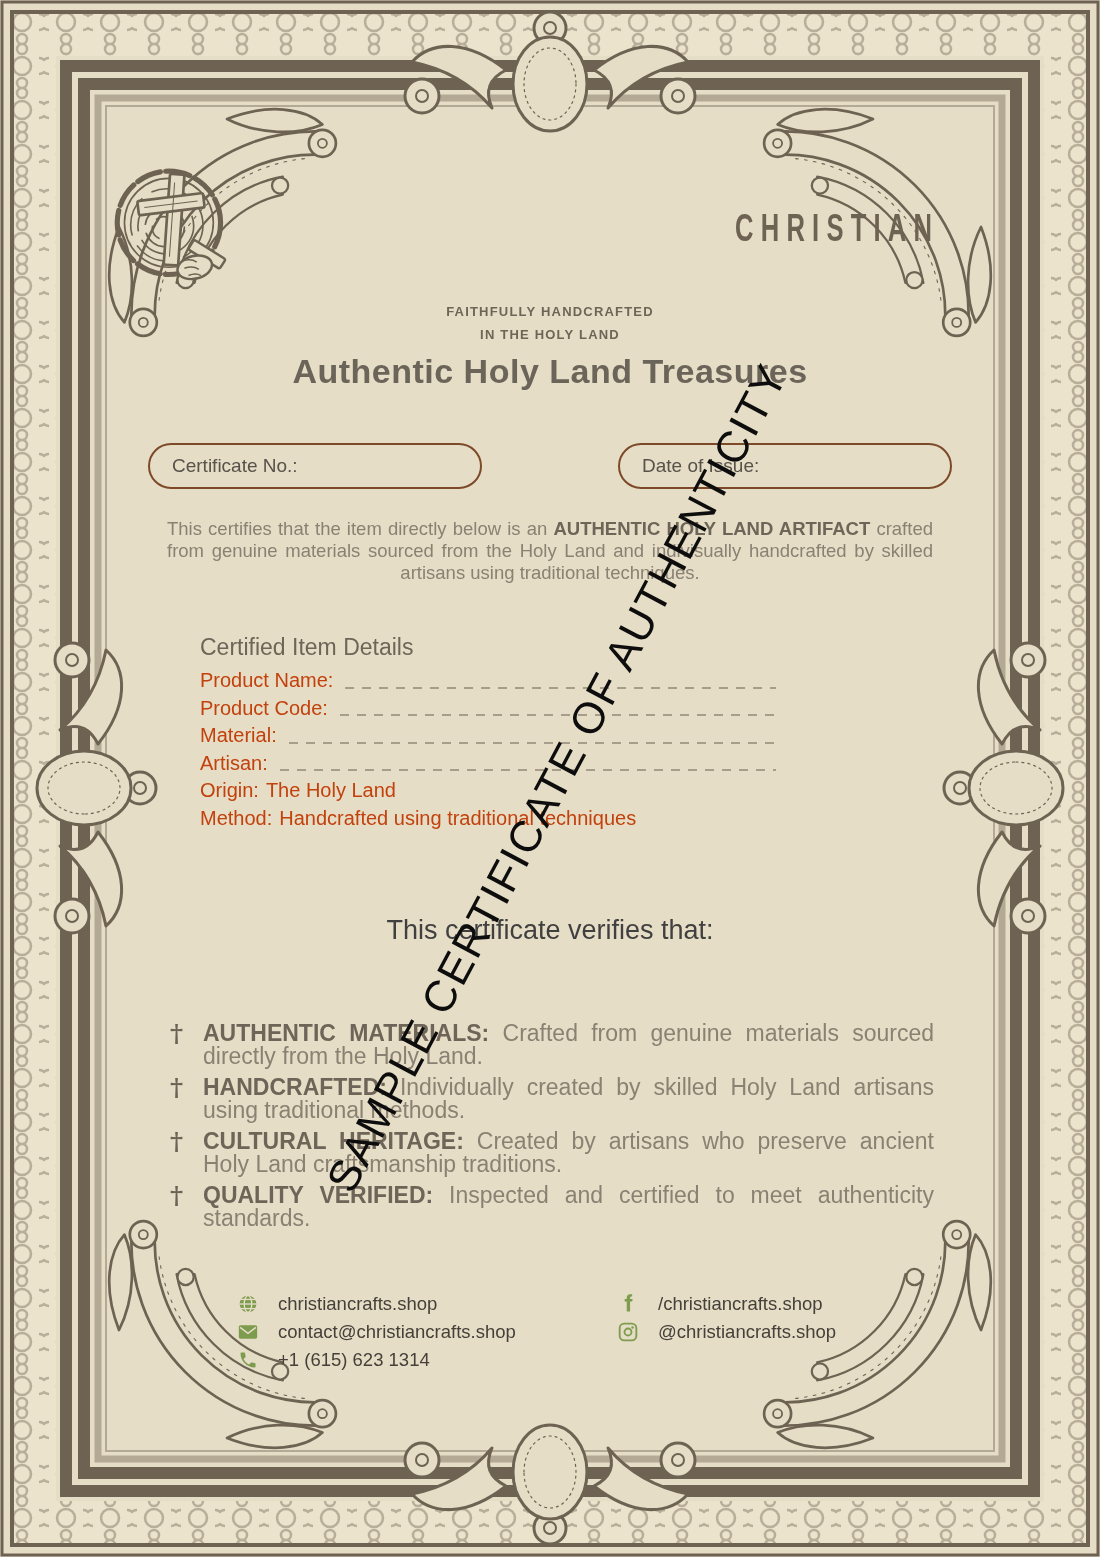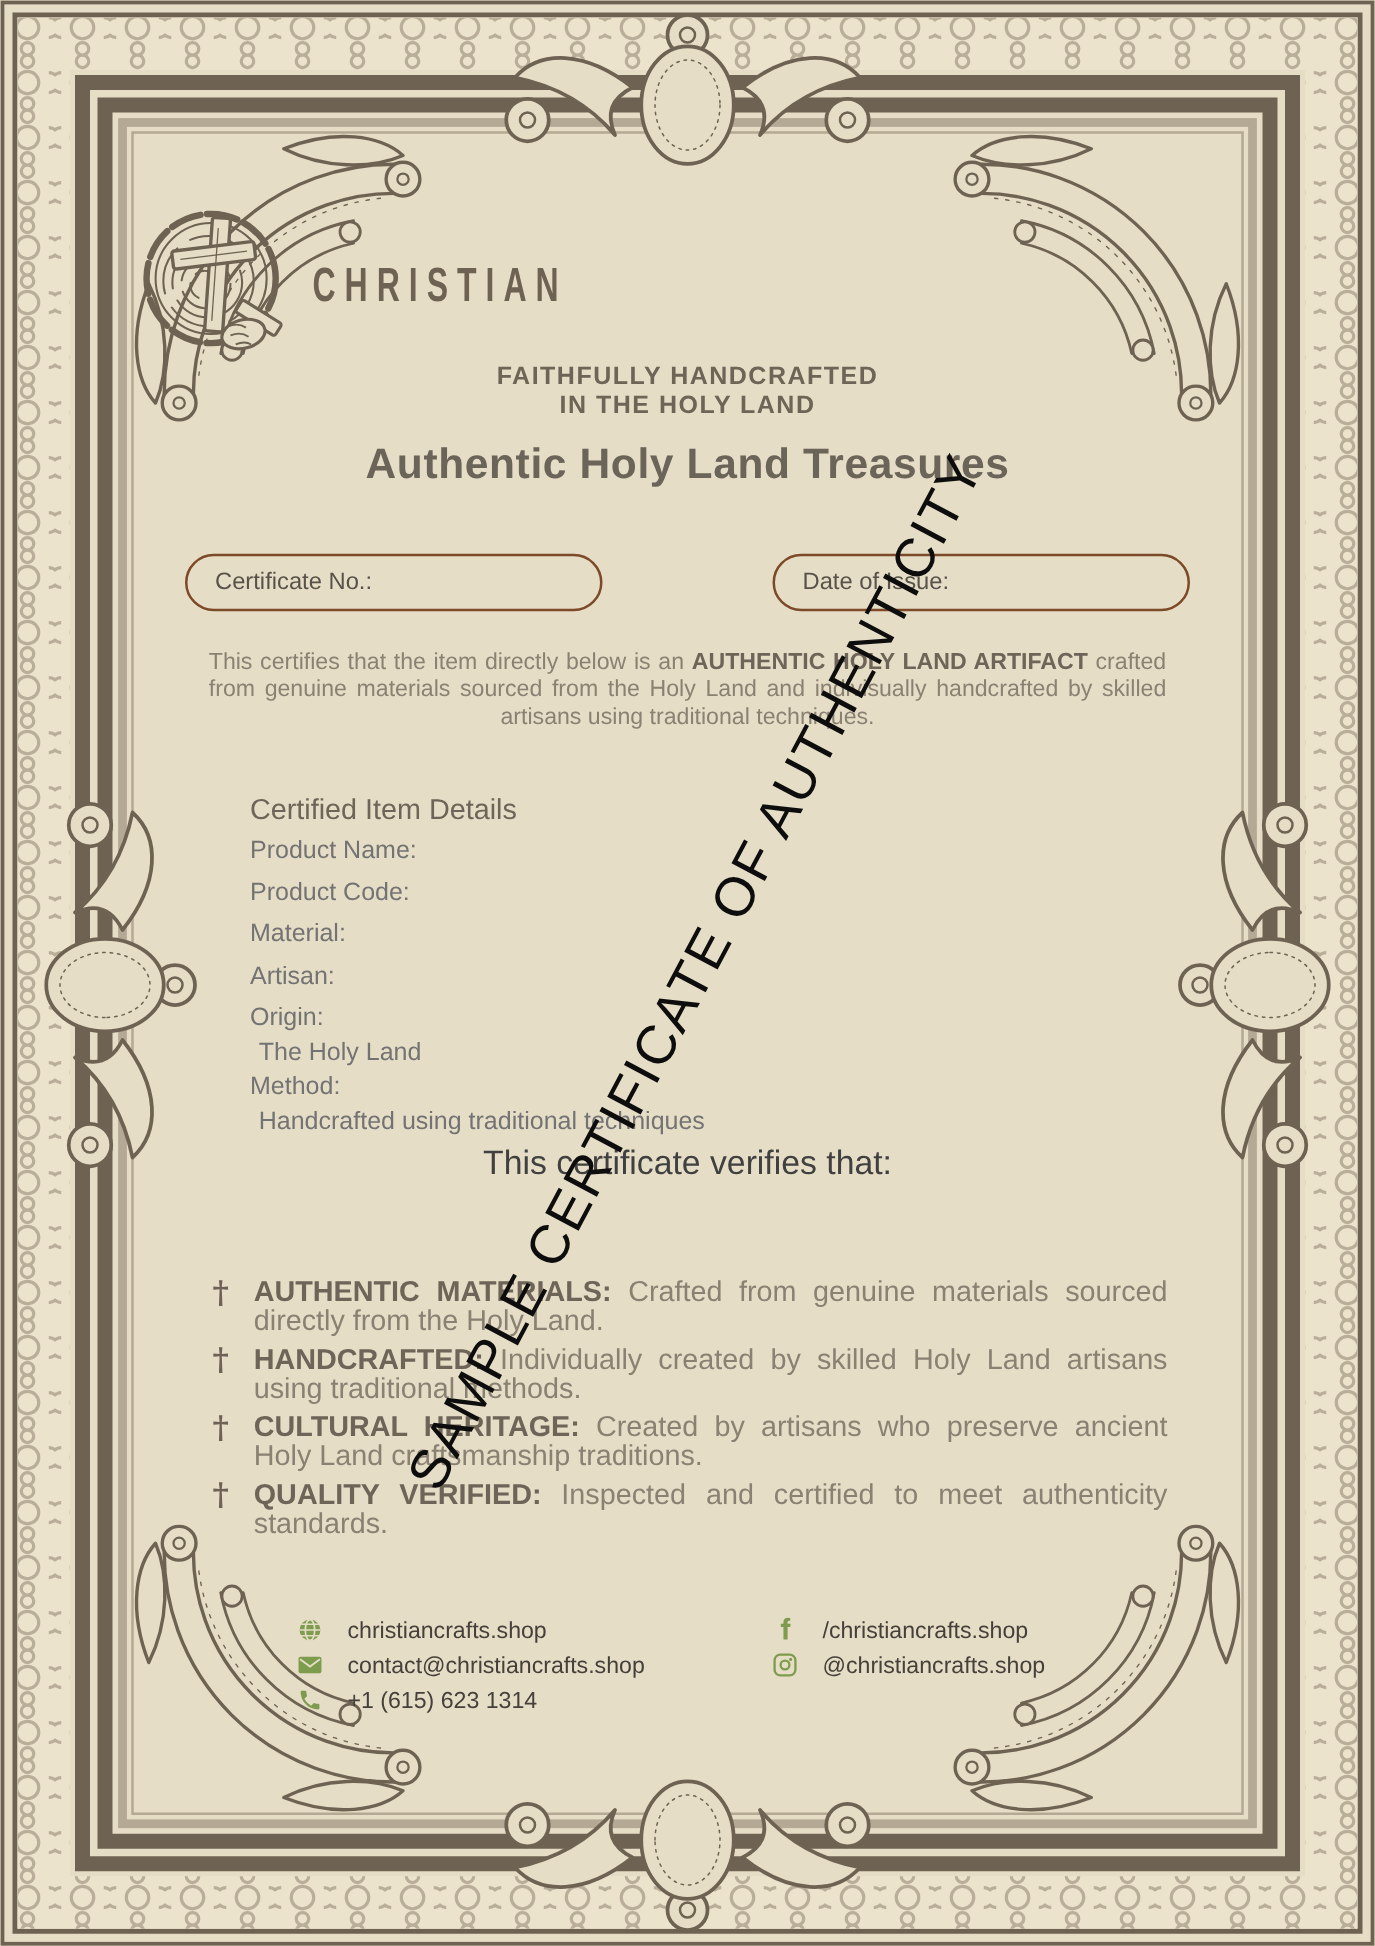--- a/index.html
+++ b/index.html
@@ -9,45 +9,45 @@
     font-family:"Liberation Sans",sans-serif;
     color:#8a8173;
   }
   .page{position:absolute;inset:0;}
   .frame{position:absolute;inset:0;z-index:1;}
   .content{position:absolute;left:110px;right:110px;top:0;bottom:0;z-index:3;}
   .block{position:absolute;left:0;right:0;}
 
   
   .logo-block{top:166px;text-align:center;}
-  .logo-row{display:flex;align-items:center;justify-content:flex-start;gap:16px;}
+  .logo-row{display:flex;align-items:center;justify-content:space-between;gap:16px;}
   .wordmark{text-align:left;color:#6e6352;}
   .brand1{font-weight:bold;font-size:32px;letter-spacing:9px;transform:scale(.8,1.2);transform-origin:left center;white-space:nowrap;}
   .brand2row{display:flex;align-items:center;gap:10px;margin-top:10px;}
   .brand2{font-weight:bold;font-size:24px;letter-spacing:8px;transform:scale(.82,1.15);transform-origin:center;white-space:nowrap;}
   .dashline{display:inline-block;width:30px;height:4px;background:#6e6352;}
-  .tagline{color:#6e6557;font-size:20px;letter-spacing:1.2px;line-height:23px;font-weight:bold;}
+  .tagline{margin-top:10px;color:#6e6557;font-size:13px;letter-spacing:1.2px;line-height:23px;font-weight:bold;}
 
   
   .title{top:352px;margin:0;text-align:center;font-size:34px;font-weight:bold;color:#6b6459;letter-spacing:.5px;}
 
   
   .boxes{top:443px;display:flex;justify-content:space-between;padding:0 38px;}
   .field-box{width:334px;height:46px;border:2px solid #7c4a28;border-radius:24px;display:flex;align-items:center;padding-left:22px;box-sizing:border-box;background:transparent;}
   .field-label{font-size:19px;color:#57524a;}
   .field-value{font-size:19px;color:#57524a;margin-left:8px;}
 
   
   .intro{top:518px;width:766px;margin:0 auto;font-size:18.5px;line-height:22px;text-align:justify;text-align-last:center;color:#8a8173;}
   .b{font-weight:bold;color:#6e6558;}
 
   
   .details{top:634px;left:90px;right:90px;}
   .details h2{margin:0 0 6px 0;font-size:23px;font-weight:normal;color:#6e6558;}
-  .drow{display:flex;align-items:flex-start;font-size:20px;line-height:27.5px;color:#737373;flex-direction:column;}
+  .drow{display:flex;align-items:center;font-size:20px;line-height:27.5px;color:#c2410c;}
   .drow.dashed{max-width:578px;}
   .dash{flex:1;height:2px;align-self:flex-end;margin:0 2px 6px 12px;background:repeating-linear-gradient(90deg,#a69d8b 0 9px,transparent 9px 17px);}
   .dvalue{margin-left:7px;}
 
   
   .verify{top:891px;text-align:center;}
   .verify h2{margin:0;font-size:33px;font-weight:bold;color:#6e6558;}
   .verify .sub{margin-top:24px;font-size:27px;color:#404040;}
 
   

